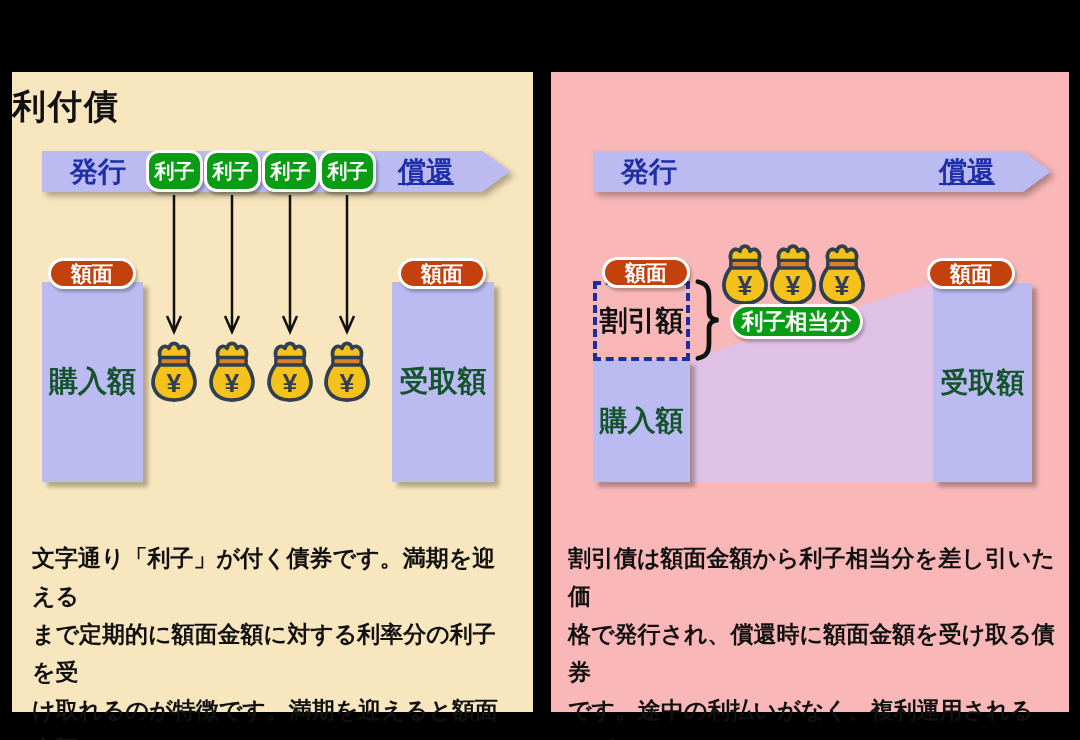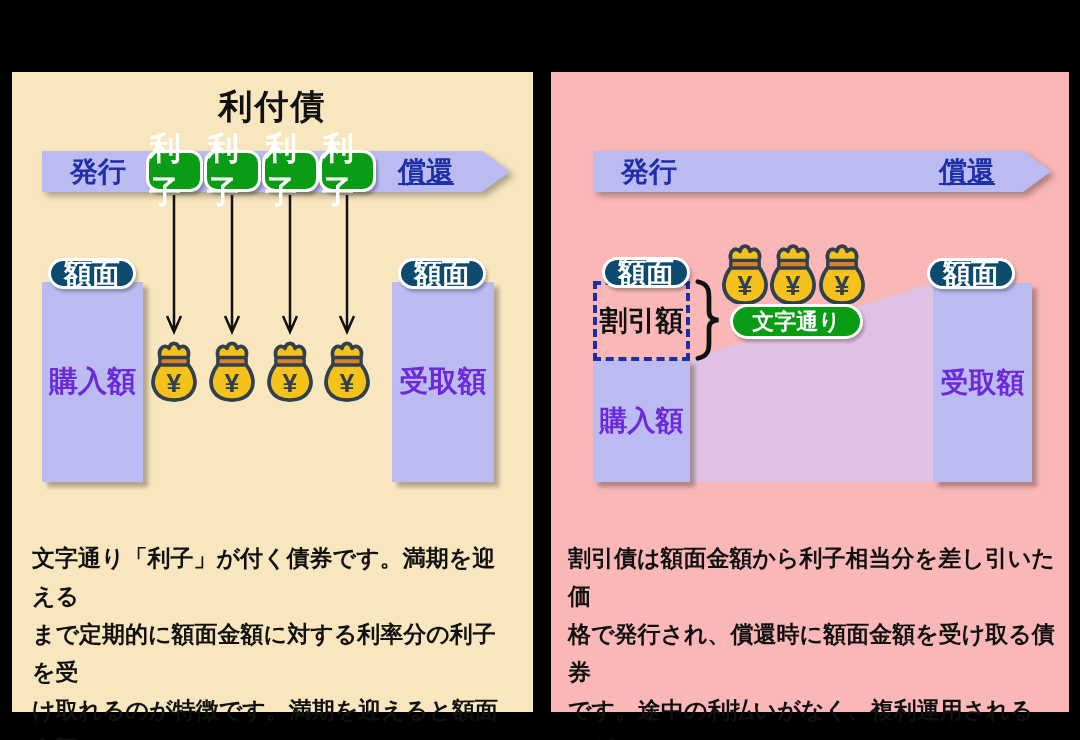--- a/index.html
+++ b/index.html
@@ -4,54 +4,54 @@
 <style>
   html,body{margin:0;padding:0;}
   body{
     width:1080px;height:740px;background:#000;position:relative;overflow:hidden;
     font-family:"Liberation Sans","DejaVu Sans",sans-serif;font-weight:bold;
   }
   .panel{position:absolute;top:72px;height:640px;}
   .panel-left{left:12px;width:521px;background:#F8E6BE;}
   .panel-right{left:551px;width:518px;background:#FAB7B7;}
   .panel-title{
-    position:absolute;top:12px;left:0;width:100%;text-align:center;
+    position:absolute;top:12px;left:0;width:100%;text-align:left;
     font-size:34px;color:#111;letter-spacing:2px;
   }
   
   .banner-wrap{position:absolute;top:79px;height:41px;filter:drop-shadow(4px 4px 3px rgba(0,0,0,0.30));}
   .banner{
     width:100%;height:100%;background:#BBBBF2;
     clip-path:polygon(0 0,calc(100% - 28px) 0,100% 50%,calc(100% - 28px) 100%,0 100%);
     display:flex;align-items:center;justify-content:space-between;
     font-size:28px;color:#1F2FA8;
   }
   .banner-wrap-left{left:30px;width:468px;}
   .banner-wrap-right{left:42px;width:458px;}
   .banner .start{padding-left:28px;}
   .banner .end{padding-right:56px;text-decoration:underline;}
   
   .coupon-badge{
     position:absolute;top:78px;width:57px;height:42px;box-sizing:border-box;
     background:#0B9C15;border:3px solid #fff;border-radius:13px;
     display:flex;align-items:center;justify-content:center;
-    color:#fff;font-size:32px;box-shadow:2px 3px 3px rgba(0,0,0,0.30);z-index:4;
+    color:#fff;font-size:20px;box-shadow:2px 3px 3px rgba(0,0,0,0.30);z-index:4;
   }
   
   .face-badge{
     position:absolute;width:88px;height:31px;box-sizing:border-box;
-    background:#0c4a6e;border:3px solid #fff;border-radius:16px;
-    display:flex;align-items:center;justify-content:center;
-    color:#fff;font-size:28px;box-shadow:2px 3px 3px rgba(0,0,0,0.25);z-index:6;
+    background:#c2410c;border:3px solid #fff;border-radius:16px;
+    display:flex;align-items:center;justify-content:center;
+    color:#fff;font-size:21px;box-shadow:2px 3px 3px rgba(0,0,0,0.25);z-index:6;
   }
   
   .bar{
     position:absolute;background:#BBBBF2;z-index:2;
     display:flex;align-items:center;justify-content:center;
-    color:#6d28d9;box-shadow:5px 5px 4px rgba(0,0,0,0.28);
+    color:#14532d;box-shadow:5px 5px 4px rgba(0,0,0,0.28);
   }
   .bar-label{font-size:29px;}
   
   .dashed-box{
     position:absolute;left:42px;top:209px;width:97px;height:80px;box-sizing:border-box;
     border:4px dashed #1B2FA2;z-index:3;
     display:flex;align-items:center;justify-content:center;font-size:28px;color:#111;
   }
   
   .interest-pill{
@@ -175,21 +175,21 @@
     <text x="30" y="63" text-anchor="middle" font-size="32" font-weight="bold" fill="#31404E">¥</text>
   </svg>
   <svg class="money-bag" style="left:265px;top:170px;" width="52" height="62" viewBox="0 0 60 74">
     <path d="M16,27 C6,38 2,51 7,61 C12,71 21,73 30,73 C39,73 48,71 53,61 C58,51 54,38 44,27 Z" fill="#F4C21B" stroke="#31404E" stroke-width="4.5" stroke-linejoin="round"></path>
     <path d="M14,24 C9,11 19,5 24,11 C26,3 34,3 36,11 C41,5 51,11 46,24 Z" fill="#F4C21B" stroke="#31404E" stroke-width="4.5" stroke-linejoin="round"></path>
     <rect x="13" y="22" width="34" height="9" rx="3" fill="#DC7F2A" stroke="#31404E" stroke-width="4"></rect>
     <text x="30" y="63" text-anchor="middle" font-size="32" font-weight="bold" fill="#31404E">¥</text>
   </svg>
 
   <div class="interest-pill">
-    <span>文字通り</span>
+    <span>利子相当分</span>
   </div>
 
   <div class="bar" style="left:42px;top:288px;width:97px;height:122px;">
     <span class="bar-label" style="font-size:28px;">購入額</span>
   </div>
   <div class="bar" style="left:382px;top:211px;width:99px;height:199px;">
     <span class="bar-label" style="font-size:28px;">受取額</span>
   </div>
 
   <div class="face-badge" style="left:376px;top:186px;">額面</div>

